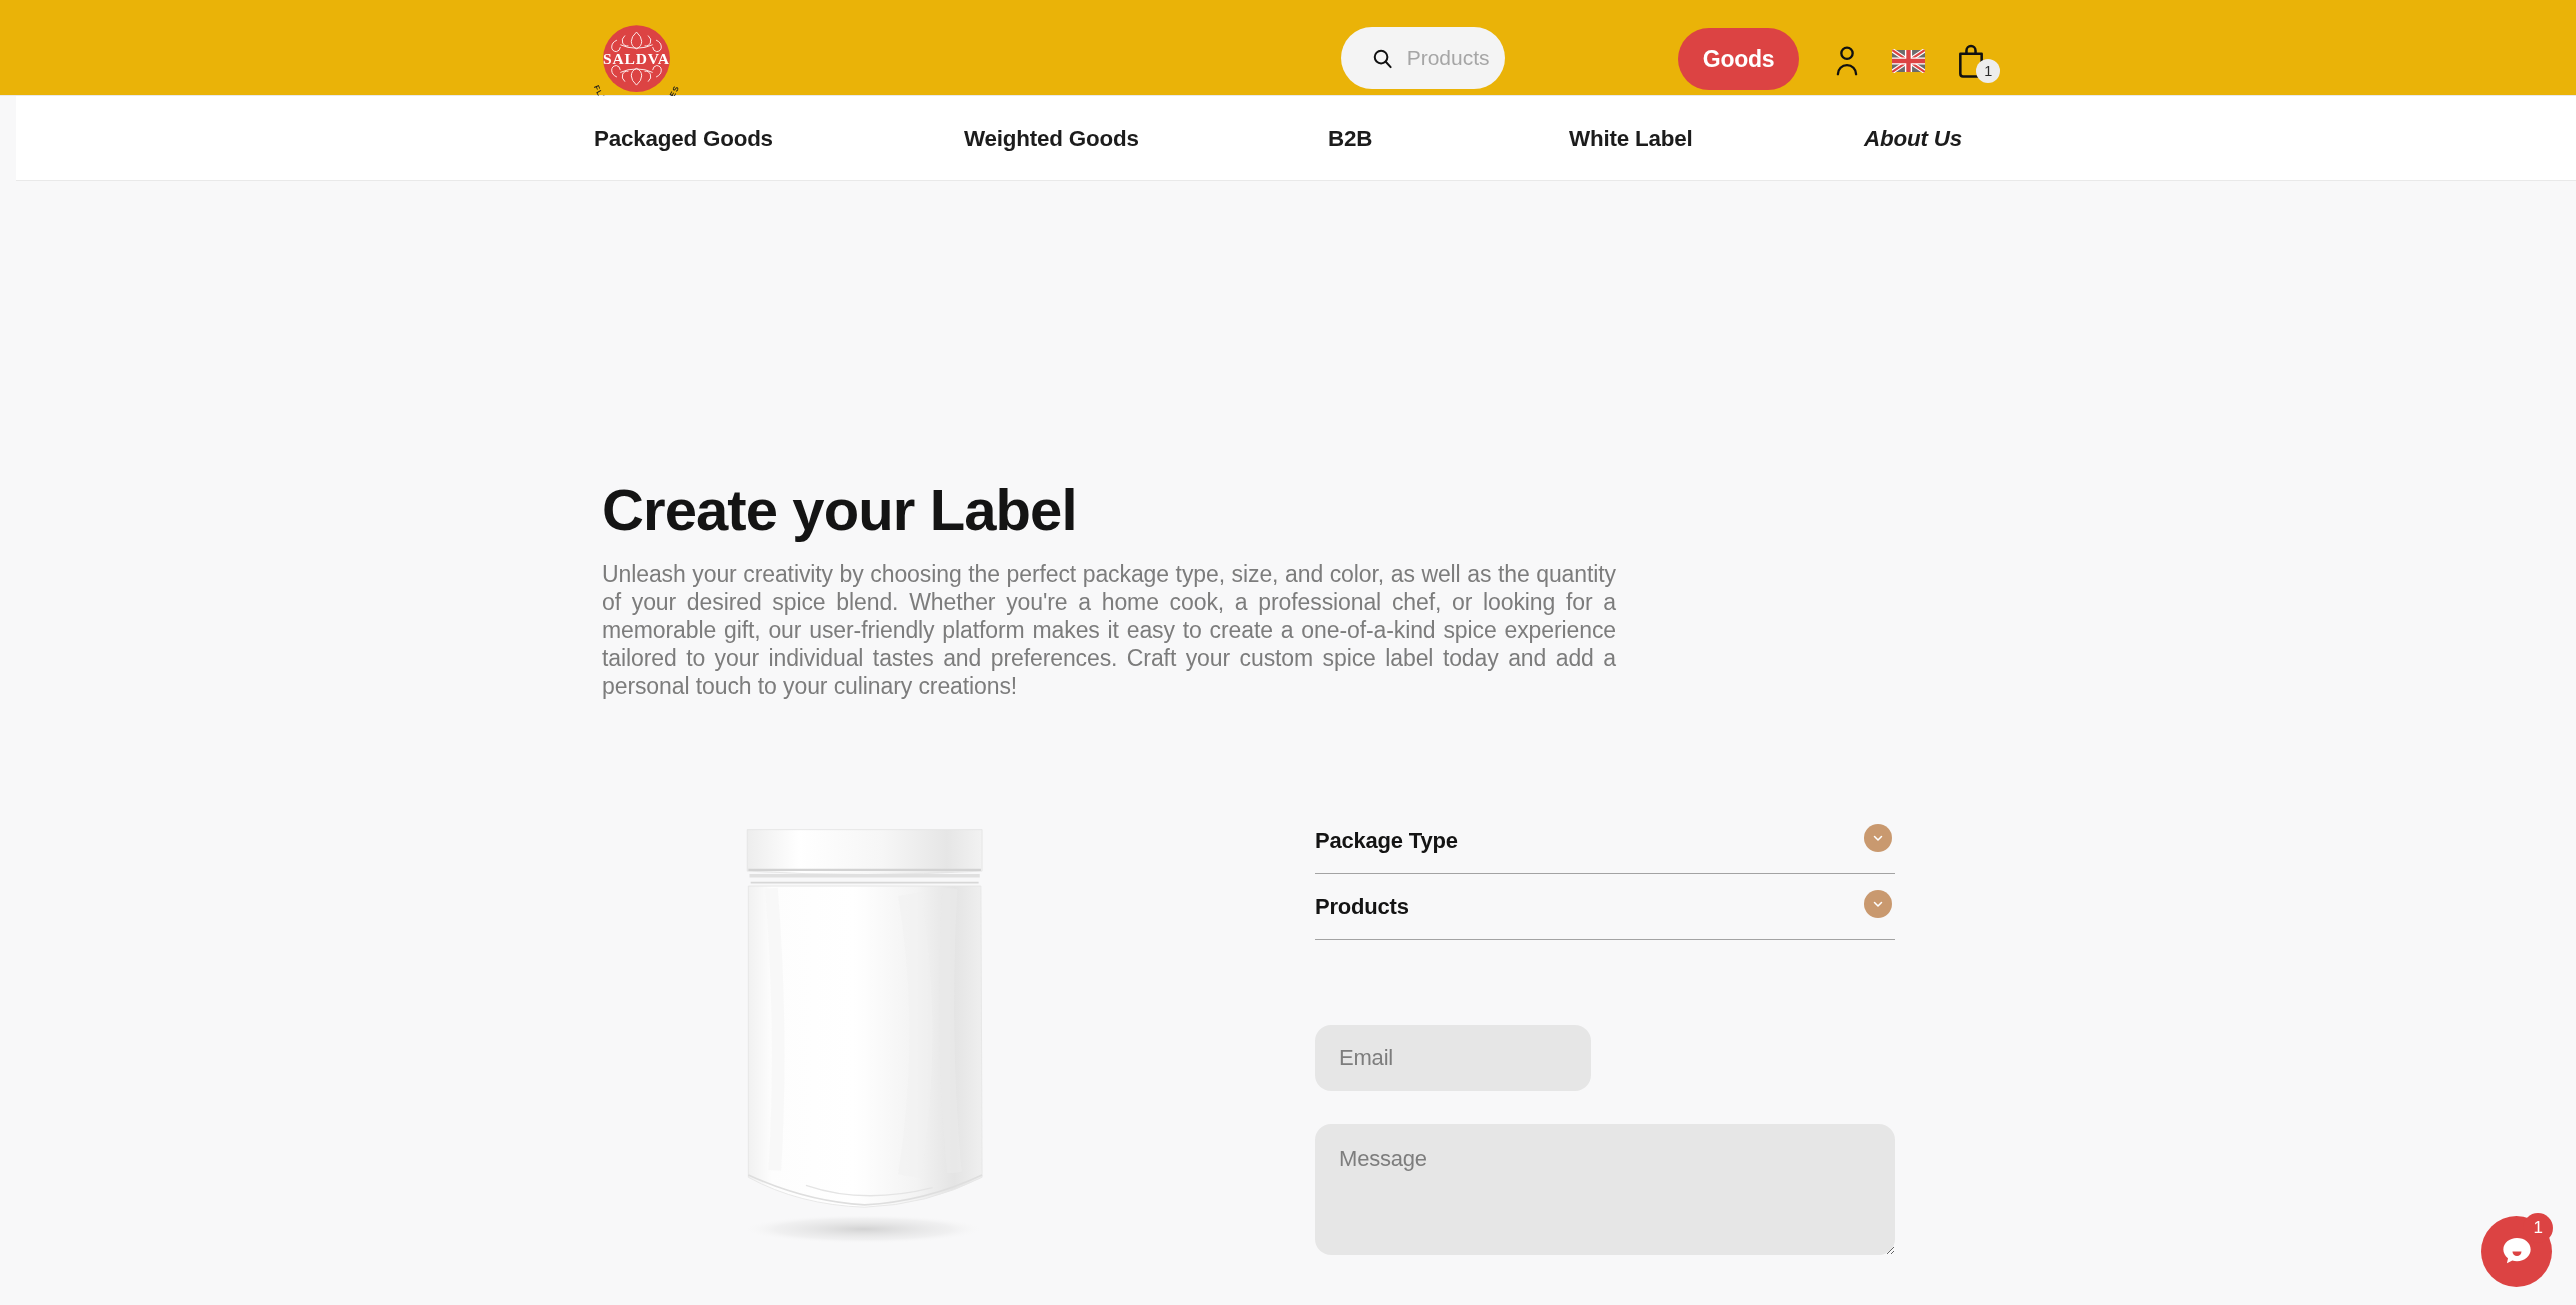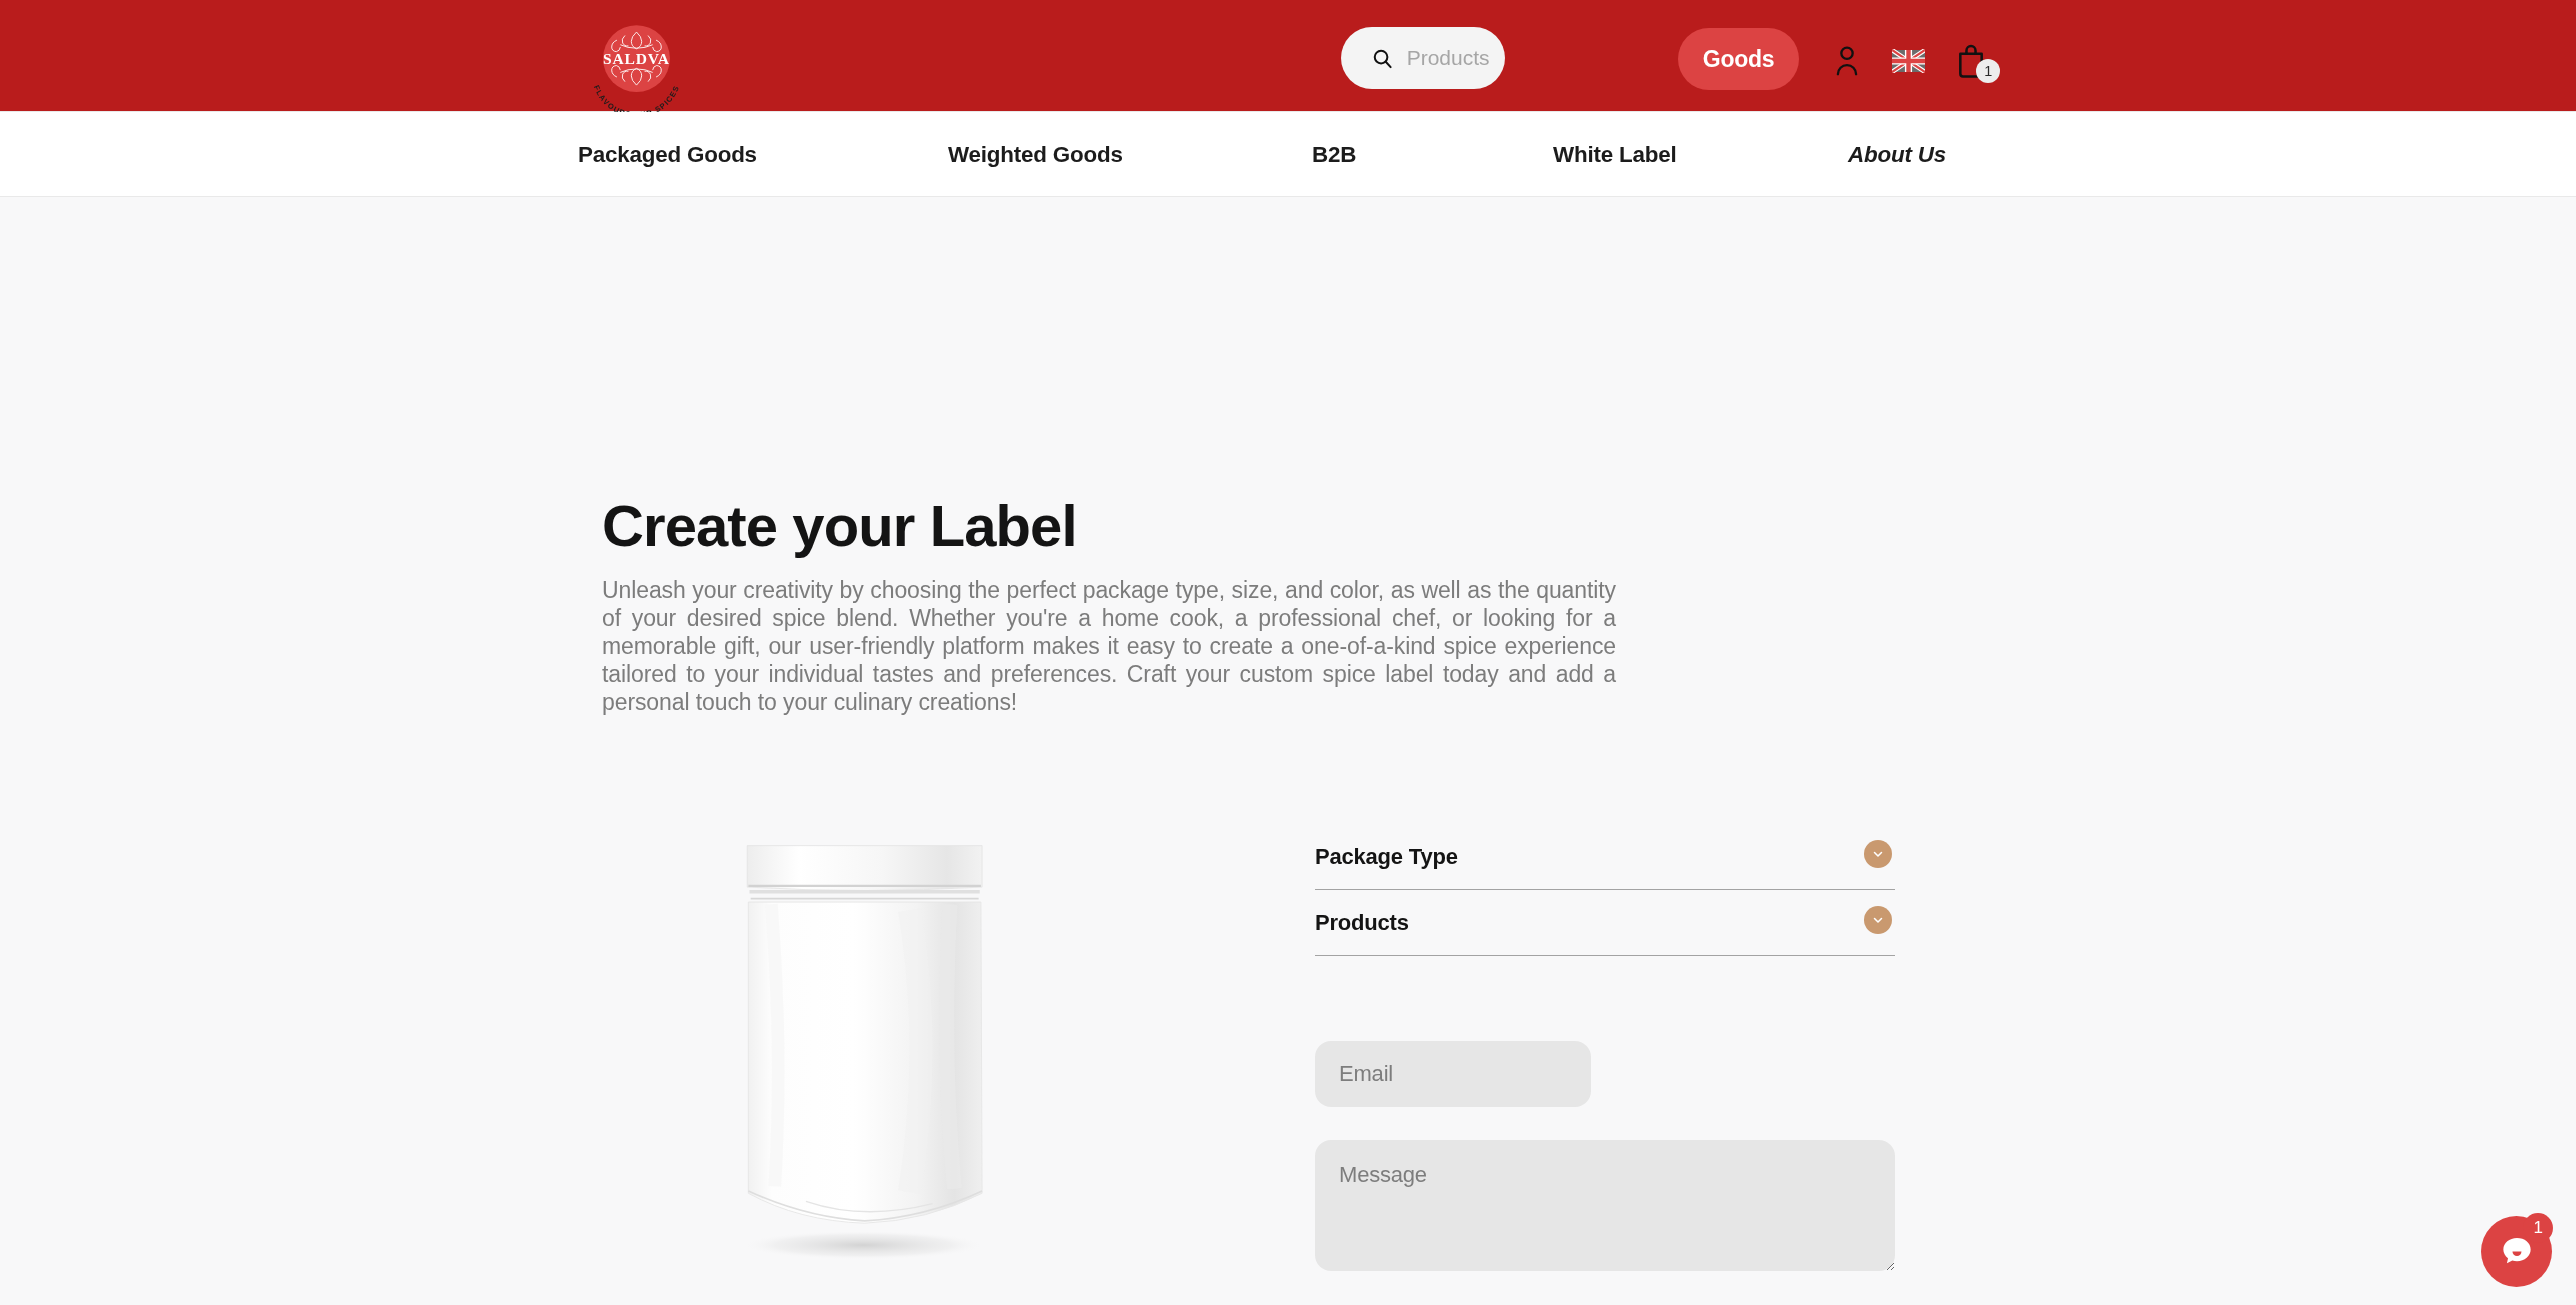--- a/index.html
+++ b/index.html
@@ -12,22 +12,22 @@
 
   body {
     font-family: "Liberation Sans", sans-serif;
     background: #f8f8f9;
     -webkit-font-smoothing: antialiased;
   }
 
   
   .topbar {
     position: relative;
-    height: 112px;
-    background: #b91c1c;
+    height: 96px;
+    background: #eab308;
     border-bottom: 1.7px solid #e9e9e9;
   }
 
   .logo {
     position: absolute;
     left: 580px;
     top: 9.2px;
     width: 113px;
     height: 113px;
   }
@@ -98,20 +98,21 @@
     font-size: 14.4px;
     display: flex; align-items: center; justify-content: center;
   }
 
   
   .navbar {
     height: 85px;
     background: #ffffff;
     border-bottom: 1.7px solid #e9e9e9;
     position: relative;
+    margin-left: 16px;
   }
   .nav-item {
     position: absolute;
     top: 0;
     height: 85px;
     display: flex;
     align-items: center;
     font-size: 22.4px;
     font-weight: bold;
     color: #1c1c1c;

